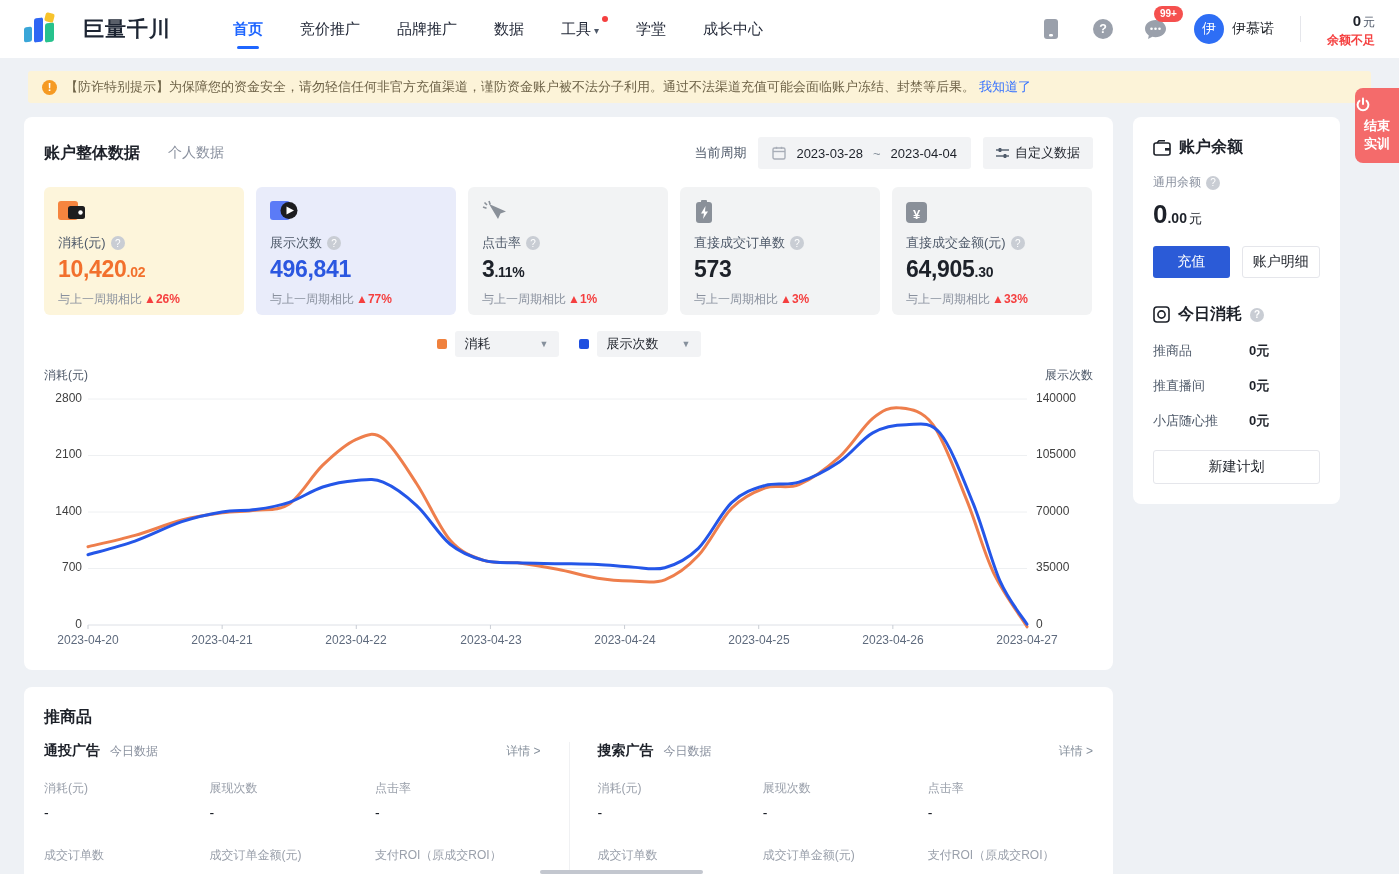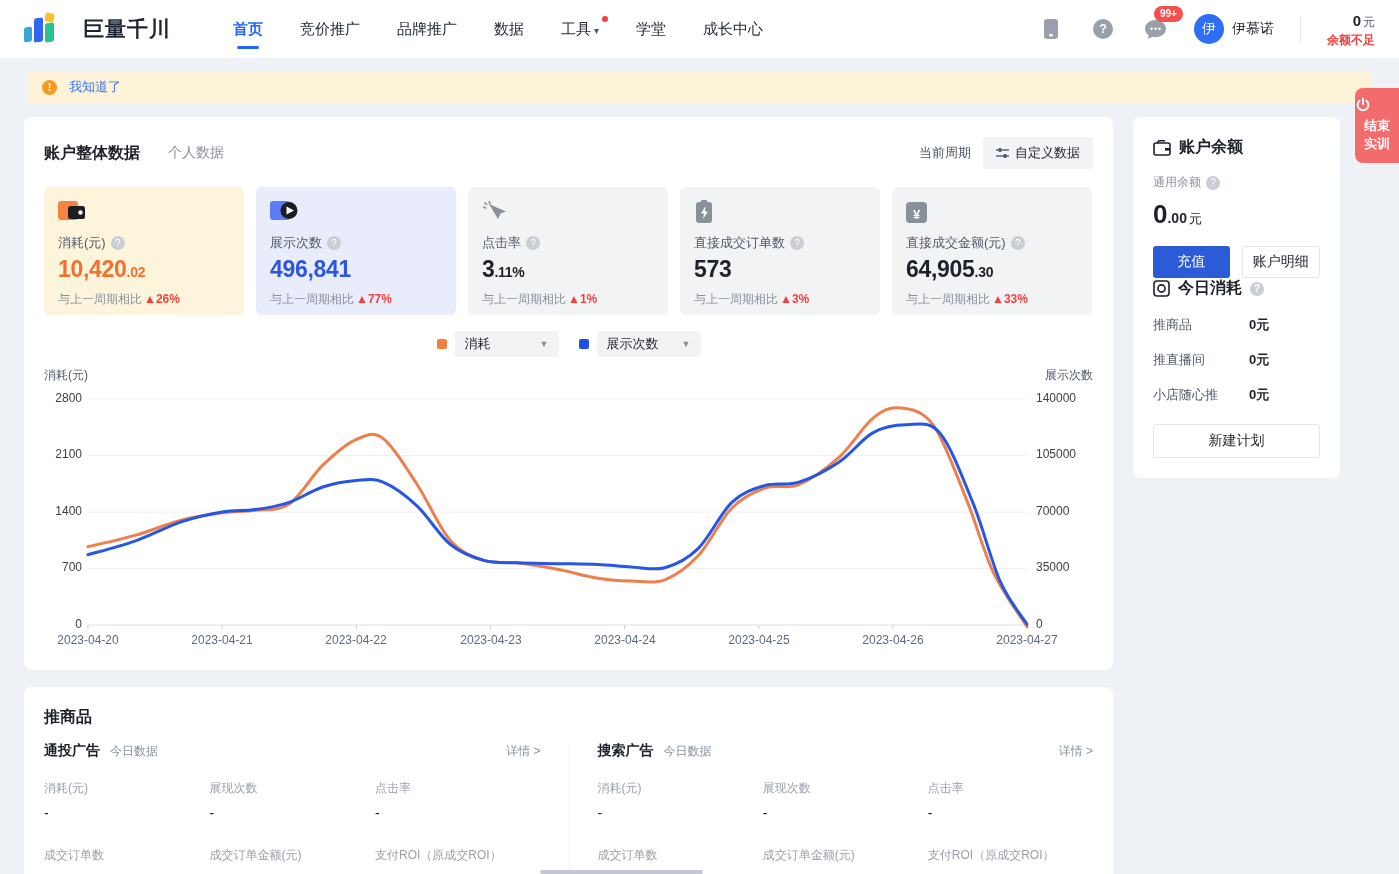--- a/index.html
+++ b/index.html
@@ -108,21 +108,21 @@
   .side-panel { padding:20px; }
   .sp-title { display:flex; align-items:center; gap:8px; font-size:16px; font-weight:bold; color:#1d2129; }
   .sp-sub { margin-top:16px; display:flex; align-items:center; gap:5px; font-size:12px; color:#8a919f; }
   .sp-balance { margin-top:8px; }
   .sp-balance .big { font-size:26px; font-weight:bold; color:#1d2129; }
   .sp-balance .dec { font-size:14px; font-weight:bold; color:#1d2129; }
   .sp-balance .unit { font-size:13px; color:#1d2129; margin-left:2px; }
   .sp-btns { display:flex; gap:12px; margin-top:16px; }
   .btn-primary { flex:1; height:32px; background:#2b5bd7; color:#fff; border:none; border-radius:3px; font-size:14px; cursor:pointer; font-family:inherit; }
   .btn-ghost { flex:1; height:32px; background:#fff; color:#1d2129; border:1px solid #e5e6eb; border-radius:3px; font-size:14px; cursor:pointer; font-family:inherit; }
-  .sp-sec { display:flex; align-items:center; gap:8px; font-size:16px; font-weight:bold; color:#1d2129; }
+  .sp-sec { margin-top:26px; display:flex; align-items:center; gap:8px; font-size:16px; font-weight:bold; color:#1d2129; }
   .sp-row { display:flex; margin-top:17px; font-size:13px; }
   .sp-row .r-lbl { color:#4e5969; width:96px; }
   .sp-row .r-val { font-weight:bold; color:#1d2129; }
   .btn-newplan { width:100%; margin-top:20px; height:34px; background:#fff; border:1px solid #e5e6eb; border-radius:3px; font-size:14px; color:#1d2129; cursor:pointer; font-family:inherit; }
 
   
   .float-end { position:absolute; right:0; top:88px; width:44px; background:#f46b6b; border-radius:8px 0 0 8px; color:#fff; padding:9px 0 10px; text-align:center; cursor:pointer; z-index:9; }
   .float-end .txt { font-size:13px; font-weight:bold; line-height:18px; margin-top:4px; }
 
   
@@ -181,32 +181,46 @@
     <span class="top-sep"></span>
     <span class="top-balance">
       <div><span class="amt">0</span><span class="amt unit">元</span></div>
       <div class="warn">余额不足</div>
     </span>
   </div>
 </header>
 
 <div class="banner">
   <span class="warn-ic">!</span>
+  <span>【防诈特别提示】为保障您的资金安全，请勿轻信任何非官方充值渠道，谨防资金账户被不法分子利用。通过不法渠道充值可能会面临账户冻结、封禁等后果。</span>
   <a>我知道了</a>
 </div>
 
 <div class="content">
 
   <div class="col-main">
     <div class="panel overview">
       <div class="ov-head">
         <span class="tab-main">账户整体数据</span>
         <span class="tab-sub">个人数据</span>
         <div class="ov-right">
           <span class="period-label">当前周期</span>
+          <div class="date-box">
+            <span class="cal">
+              <svg width="14" height="14" viewBox="0 0 14 14">
+                  <rect x="1" y="2" width="12" height="11" rx="1.5" fill="none" stroke="#a9aeb8" stroke-width="1.4"></rect>
+                  <line x1="1" y1="5.5" x2="13" y2="5.5" stroke="#a9aeb8" stroke-width="1.4"></line>
+                  <line x1="4.5" y1="0.8" x2="4.5" y2="3" stroke="#a9aeb8" stroke-width="1.4"></line>
+                  <line x1="9.5" y1="0.8" x2="9.5" y2="3" stroke="#a9aeb8" stroke-width="1.4"></line>
+                </svg>
+            </span>
+            <span>2023-03-28</span>
+            <span class="tilde">~</span>
+            <span>2023-04-04</span>
+          </div>
           <button class="custom-btn">
             <svg width="13" height="12" viewBox="0 0 13 12">
                 <line x1="0" y1="3" x2="13" y2="3" stroke="#4e5969" stroke-width="1.4"></line>
                 <line x1="0" y1="9" x2="13" y2="9" stroke="#4e5969" stroke-width="1.4"></line>
                 <rect x="2.5" y="1" width="3" height="4" rx="1" fill="#4e5969"></rect>
                 <rect x="7.5" y="7" width="3" height="4" rx="1" fill="#4e5969"></rect>
               </svg>
             <span>自定义数据</span>
           </button>
         </div>

